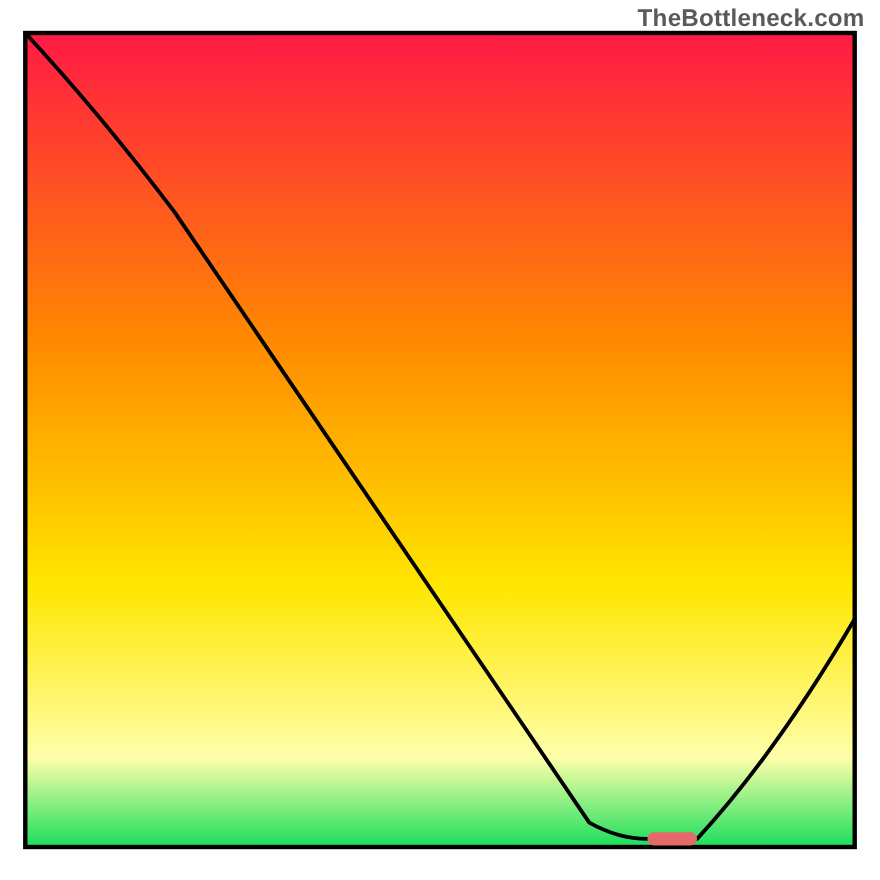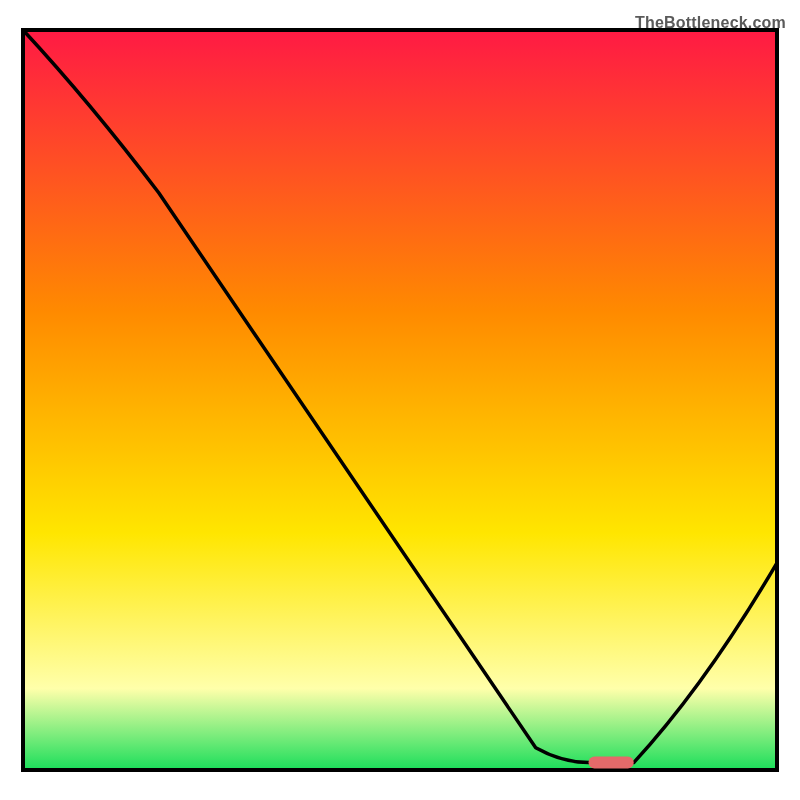--- a/index.html
+++ b/index.html
@@ -12,25 +12,24 @@
   }
   .container {
     position: relative;
     width: 800px;
     height: 800px;
   }
   .watermark {
     position: absolute;
     top: 4px;
     right: 14px;
-    font-size: 16px;
+    font-size: 22px;
     font-weight: 600;
     color: #5a5a5a;
     letter-spacing: 0.2px;
-    margin-top: 10px;
   }
   svg.chart {
     position: absolute;
     left: 0;
     top: 0;
   }
 </style>
 </head>
 <body>
 <div class="container">

